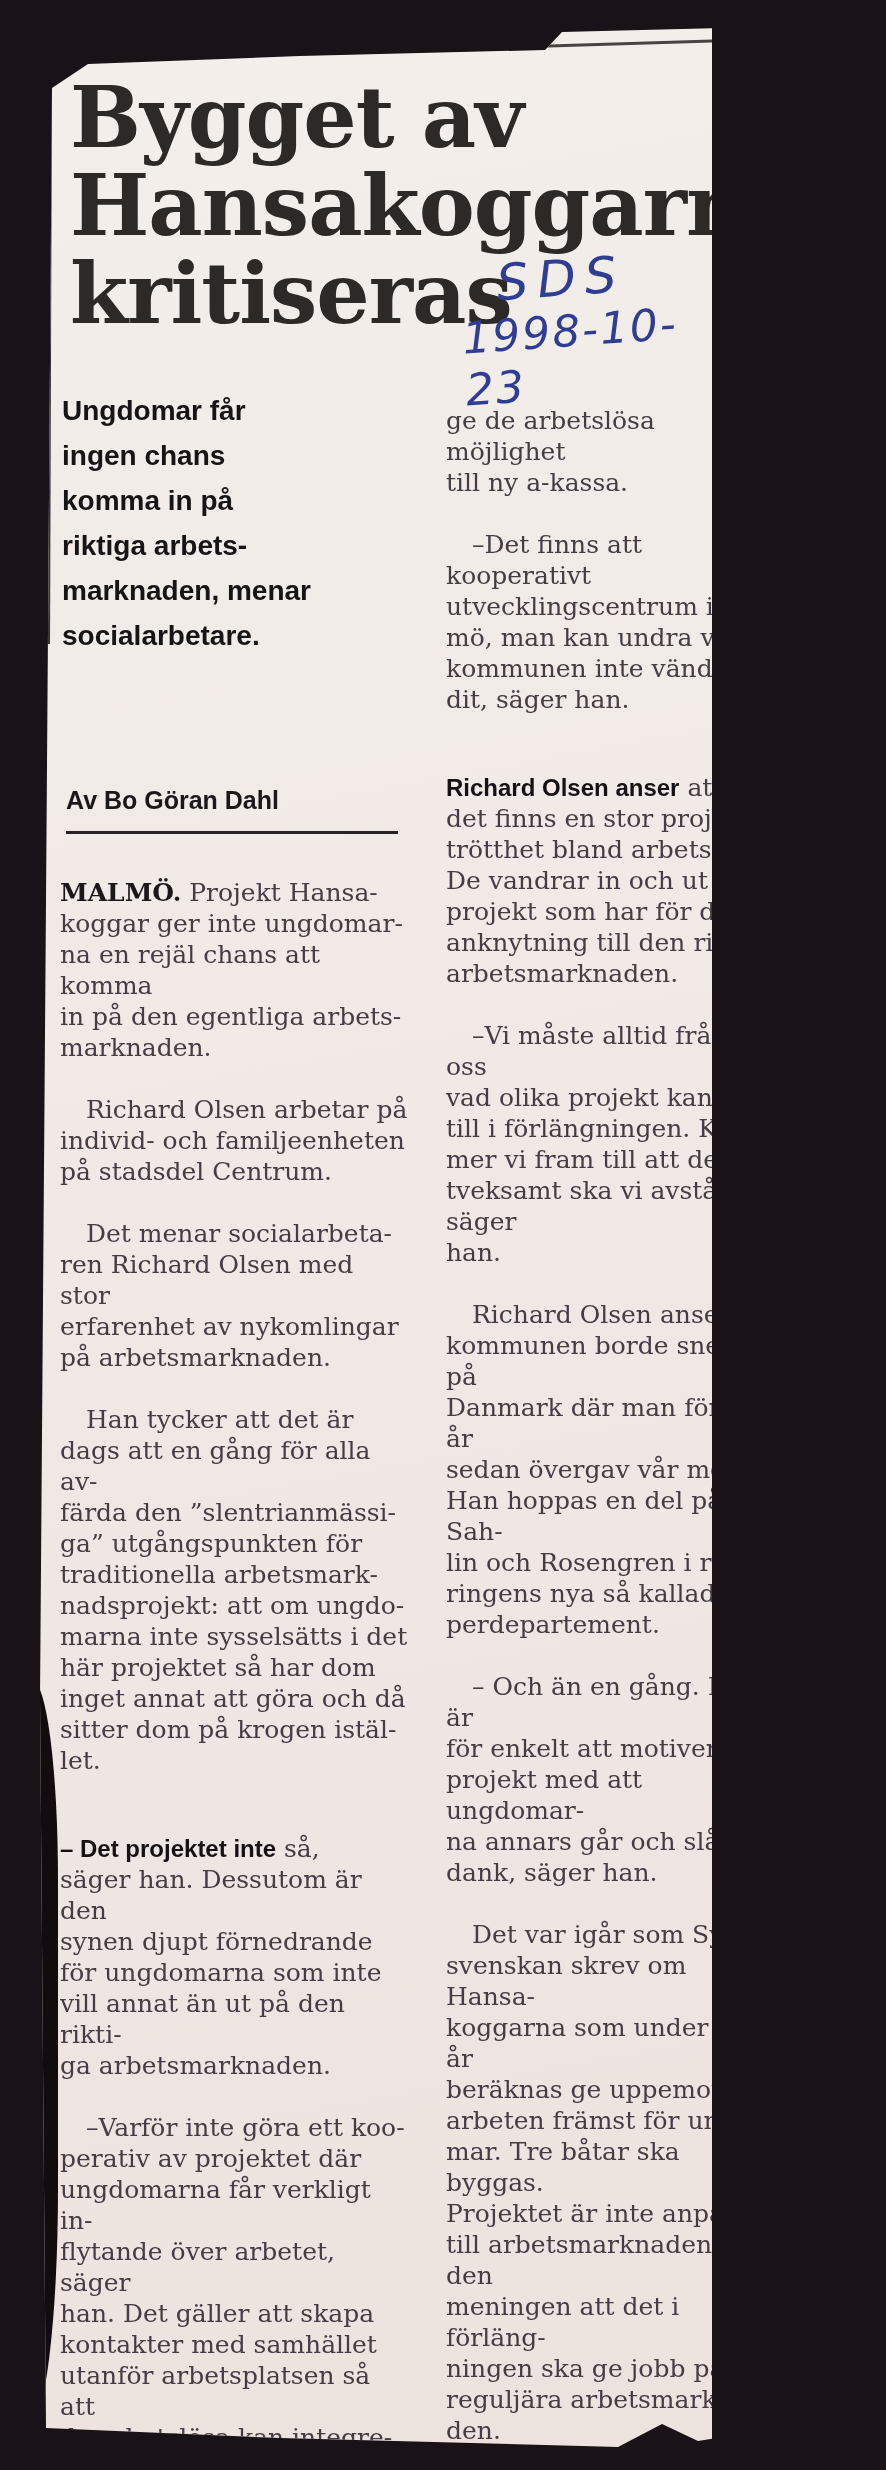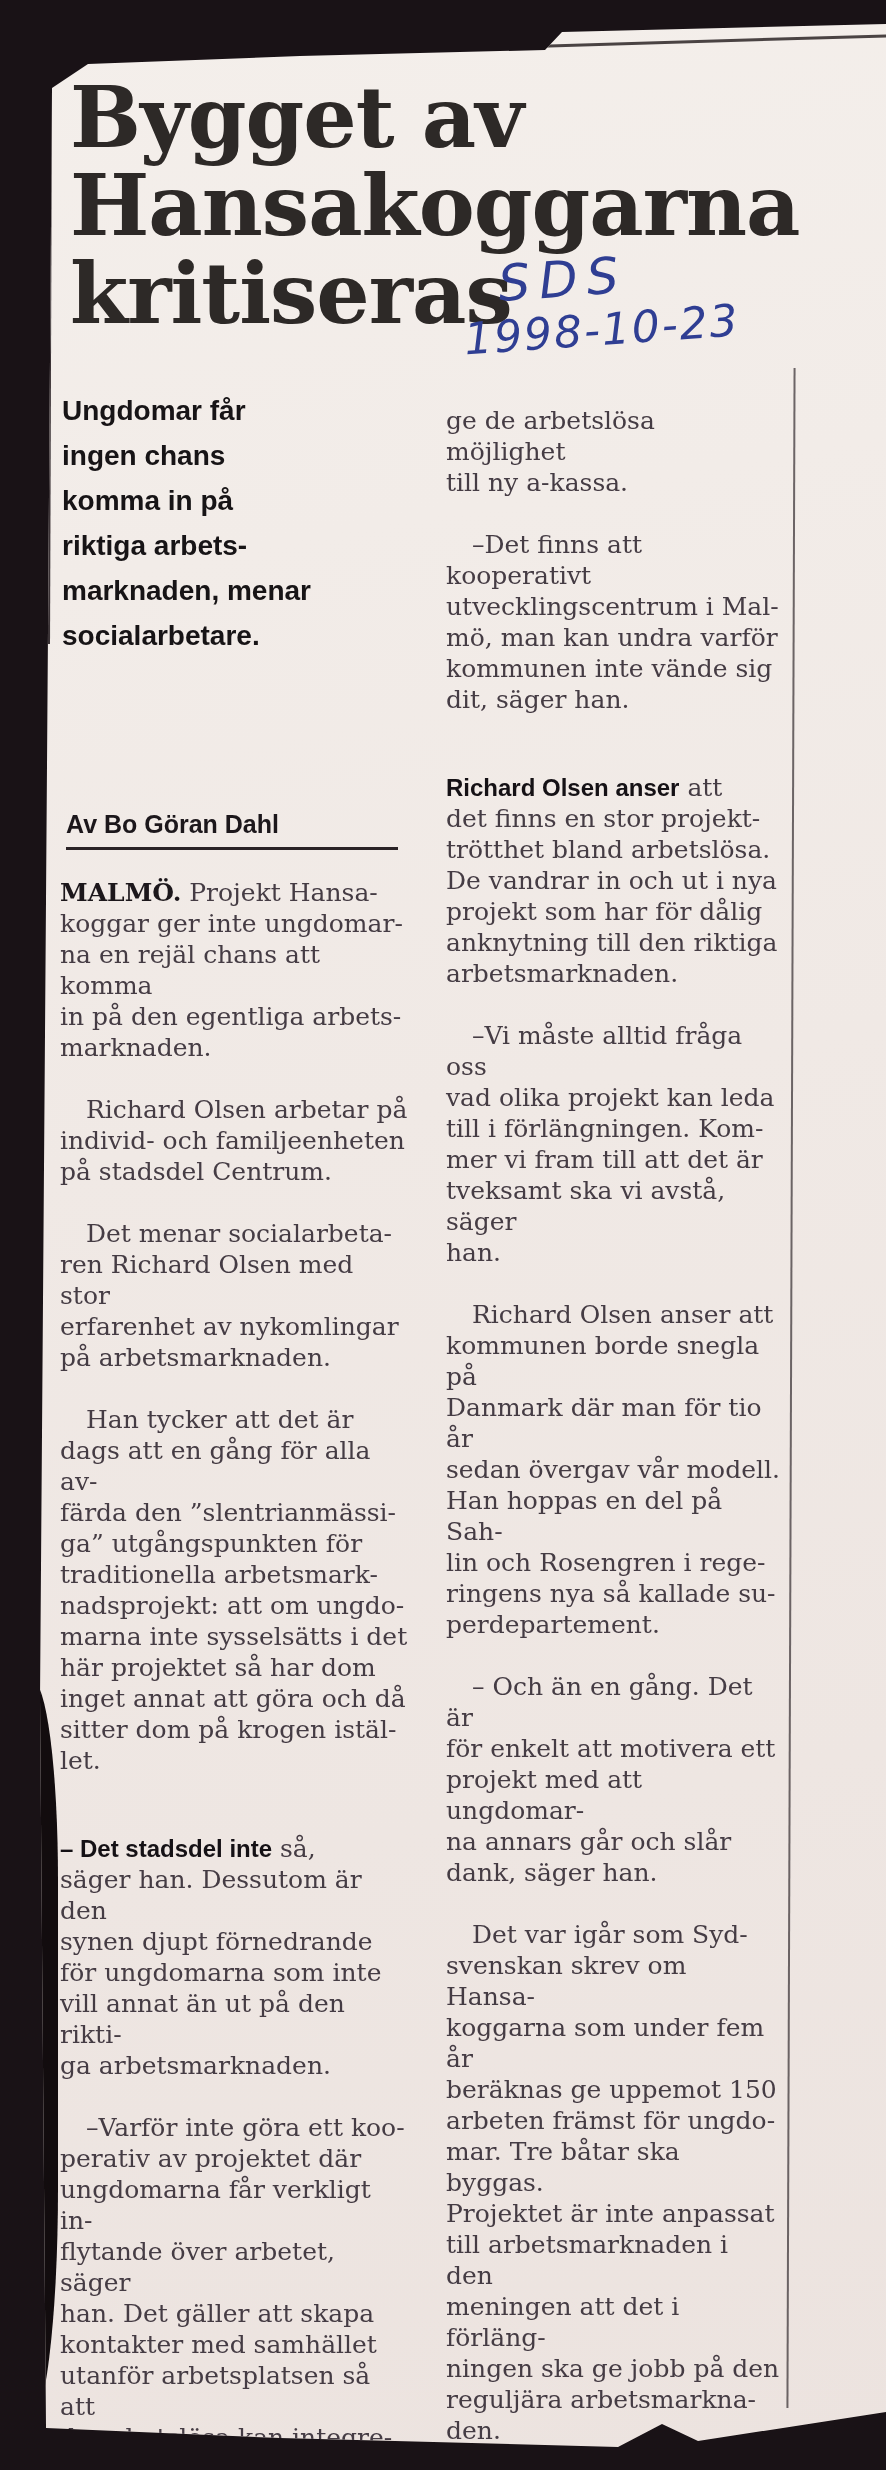--- a/index.html
+++ b/index.html
@@ -1,16 +1,16 @@
 <!DOCTYPE html>
 <html><head>
 <meta charset="utf-8">
 <style>
   html,body{margin:0;padding:0;background:#191216;}
-  #stage{position:relative;width:886px;height:2470px;background:#191216;overflow:hidden;
+  #stage{position:relative;width:712px;height:2470px;background:#191216;overflow:hidden;
          font-family:"DejaVu Serif",serif;}
   
   #paper{position:absolute;inset:0;
     background:linear-gradient(170deg,#f4efeb 0%,#f0e9e5 45%,#ece3df 100%);
     clip-path:polygon(52px 88px,88px 64px,300px 56px,545px 50px,562px 32px,886px 24px,
                       886px 2412px,698px 2441px,662px 2424px,618px 2447px,280px 2438px,
                       46px 2428px,40px 1700px,46px 900px);}
   .edge-line{position:absolute;left:92px;top:58px;width:800px;height:3px;background:#2c2526;
              transform:rotate(-1.7deg);transform-origin:left center;opacity:.85;}
   .left-edge-line{position:absolute;left:48px;top:84px;width:3px;height:560px;background:#3b3336;
@@ -25,23 +25,23 @@
             font-size:84px;line-height:88px;letter-spacing:-1px;}
   
   #handnote{position:absolute;left:462px;top:250px;transform:rotate(-4deg);
             color:#2f3e93;font-family:"DejaVu Sans",sans-serif;font-style:italic;}
   #handnote .src{font-size:50px;letter-spacing:9px;margin-left:38px;line-height:54px;}
   #handnote .date{font-size:44px;letter-spacing:2px;line-height:52px;}
   
   #standfirst{position:absolute;left:62px;top:388px;width:380px;white-space:pre-line;
               font-family:"Liberation Sans",sans-serif;font-weight:bold;
               font-size:28px;line-height:45px;color:#17141 6;color:#171416;}
-  #byline{position:absolute;left:66px;top:810px;width:332px;
+  #byline{position:absolute;left:66px;top:786px;width:332px;
           font-family:"Liberation Sans",sans-serif;font-weight:bold;font-size:25px;
-          color:#1c171b;padding-bottom:8px;border-bottom:3px solid #2a2326;}
+          color:#1c171b;padding-bottom:16px;border-bottom:3px solid #2a2326;}
   
   .col{position:absolute;white-space:pre-line;font-family:"DejaVu Serif",serif;
        font-size:25px;line-height:31px;color:#453c44;}
   #col-left{left:60px;top:846px;width:348px;}
   #col-right{left:446px;top:374px;width:334px;}
   .para{margin:0;}
   .indent{text-indent:26px;}
   .gap{margin-top:26px;}
   .lead-serif{font-family:"DejaVu Serif",serif;font-weight:bold;color:#1c171b;}
   .lead-sans{font-family:"Liberation Sans",sans-serif;font-weight:bold;font-size:24px;color:#151115;margin-top:36px;}
@@ -94,21 +94,21 @@
 dags att en gång för alla av-
 färda den ”slentrianmässi-
 ga” utgångspunkten för
 traditionella arbetsmark-
 nadsprojekt: att om ungdo-
 marna inte sysselsätts i det
 här projektet så har dom
 inget annat att göra och då
 sitter dom på krogen istäl-
 let.</p>
-      <p class="para gap"><span class="lead-sans">– Det stadsdel inte</span><span> så,
+      <p class="para gap"><span class="lead-sans">– Det projektet inte</span><span> så,
 säger han. Dessutom är den
 synen djupt förnedrande
 för ungdomarna som inte
 vill annat än ut på den rikti-
 ga arbetsmarknaden.</span></p>
       <p class="para indent">–Varför inte göra ett koo-
 perativ av projektet där
 ungdomarna får verkligt in-
 flytande över arbetet, säger
 han. Det gäller att skapa

